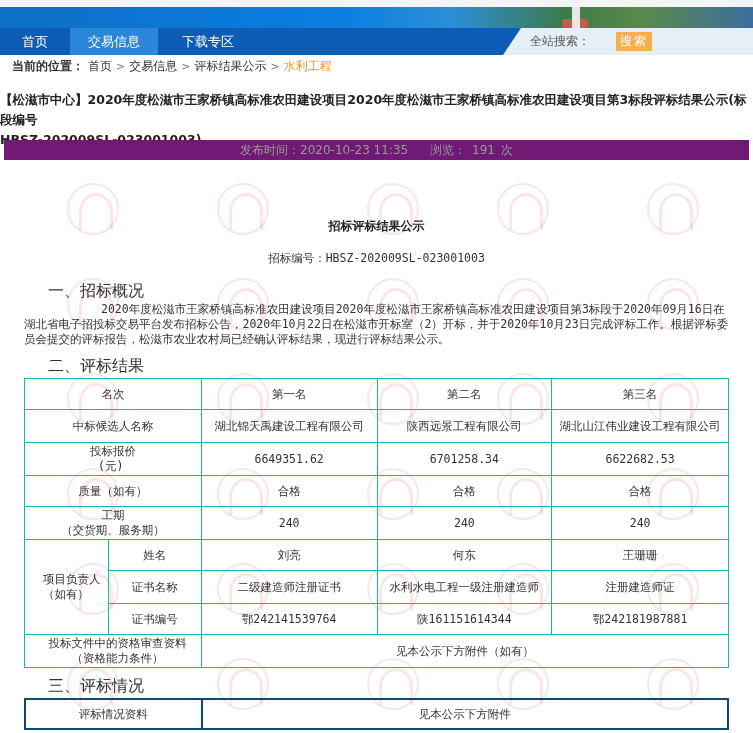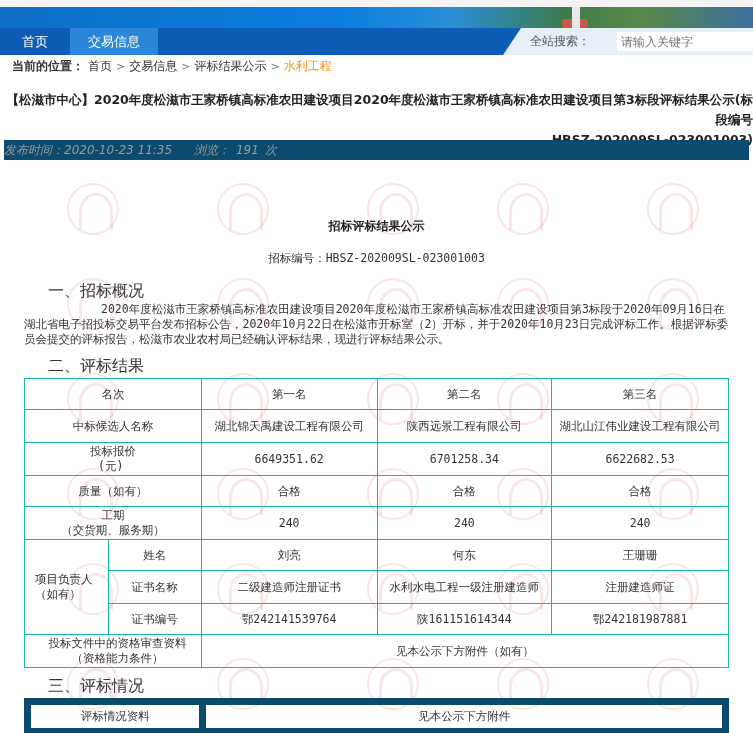--- a/index.html
+++ b/index.html
@@ -40,26 +40,26 @@
 
   .breadcrumb {
     position: absolute; left: 12px; top: 57px; height: 18px; font-size: 12px; color: #333;
     display: flex; align-items: center; white-space: nowrap;
   }
   .breadcrumb .sep { color: #777; margin: 0 4px; font-size: 11px; }
   .breadcrumb .current { color: #f29322; }
   .breadcrumb .label { font-weight: bold; margin-right: 4px; }
 
   .title {
-    position: absolute; left: 0; top: 90px; width: 753px; text-align: right;
+    position: absolute; left: 0; top: 90px; width: 753px; text-align: left;
     font-size: 12.5px; font-weight: bold; color: #222; line-height: 20px;
   }
   .meta {
     position: absolute; left: 4px; top: 140px; width: 745px; height: 20px;
-    background: #0c4a6e; text-align: left; font-size: 12px; color: #999; line-height: 20px; font-style: italic;
+    background: #701a75; text-align: center; font-size: 12px; color: #999; line-height: 20px;
   }
   .meta .views-label { margin-left: 18px; }
   .meta .views-num { margin: 0 6px; }
 
   .watermarks { position: absolute; left: 0; top: 160px; width: 753px; height: 573px; overflow: hidden; pointer-events: none; }
   .wm {
     position: absolute; width: 52px; height: 52px; border-radius: 50%;
     border: 2px solid rgba(210,80,80,0.14);
   }
   .wm::after {
@@ -93,36 +93,36 @@
     border: 1px solid #14b8a6; text-align: center; vertical-align: middle; line-height: 15px; padding: 0 3px;
   }
   .tr-h30 td { height: 31px; }
   .tr-h33 td { height: 33px; }
 
   table.eval {
     position: absolute; left: 24px; top: 698px; width: 705px;
     border-collapse: collapse; font-family: "DejaVu Sans Mono", monospace; font-size: 11.5px; color: #333;
     border: 1.5px solid #444;
   }
-  table.eval td { border: 7px solid #0c4a6e; height: 30px; text-align: center; }
+  table.eval td { border: 2px solid #0c4a6e; height: 30px; text-align: center; }
 </style>
 </head>
 <body>
 
 <div class="banner">
   <div class="tower-base"></div>
   <div class="tower"></div>
 </div>
 
 <div class="nav">
   <div class="nav-item" style="width:70px">首页</div>
   <div class="nav-item active" style="width:88px">交易信息</div>
+  <div class="nav-item" style="width:100px">下载专区</div>
   <div class="search-area">
     <span class="search-label">全站搜索：</span>
-    <input class="search-input" type="text" placeholder="请输入关键字" style="">
     <div class="search-btn">搜索</div>
   </div>
 </div>
 
 <div class="breadcrumb">
   <span class="label">当前的位置：</span>
   <span>首页</span>
   <span class="sep">&gt;</span>
   <span>交易信息</span>
   <span class="sep">&gt;</span>
@@ -220,21 +220,21 @@
   <tr class="tr-h33">
     <td colspan="2">
       <div>工期</div>
       <div>（交货期、服务期）</div>
     </td>
     <td>240</td>
     <td>240</td>
     <td>240</td>
   </tr>
   <tr class="tr-h30">
-    <td rowspan="3" style="text-align:left;padding-left:10px">项目负责人（如有）</td>
+    <td rowspan="3" style="text-align:left;padding-left:18px">项目负责人（如有）</td>
     <td>姓名</td>
     <td>刘亮</td>
     <td>何东</td>
     <td>王珊珊</td>
   </tr>
   <tr class="tr-h33">
     <td>证书名称</td>
     <td>二级建造师注册证书</td>
     <td>水利水电工程一级注册建造师</td>
     <td>注册建造师证</td>

